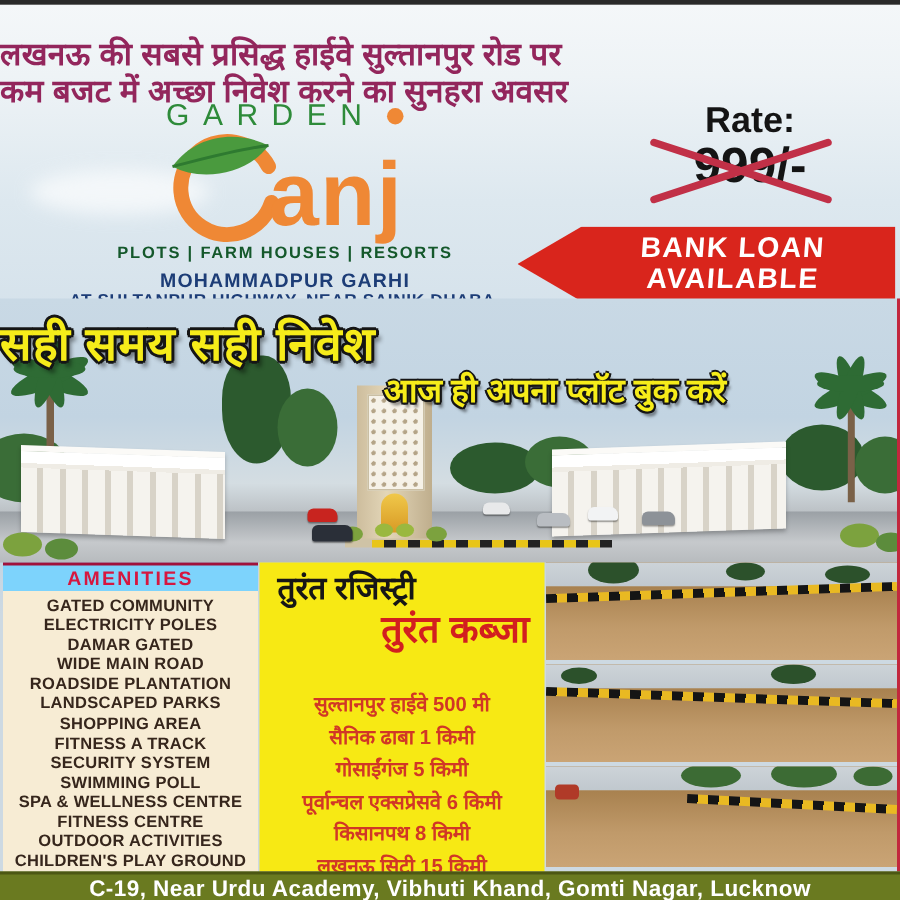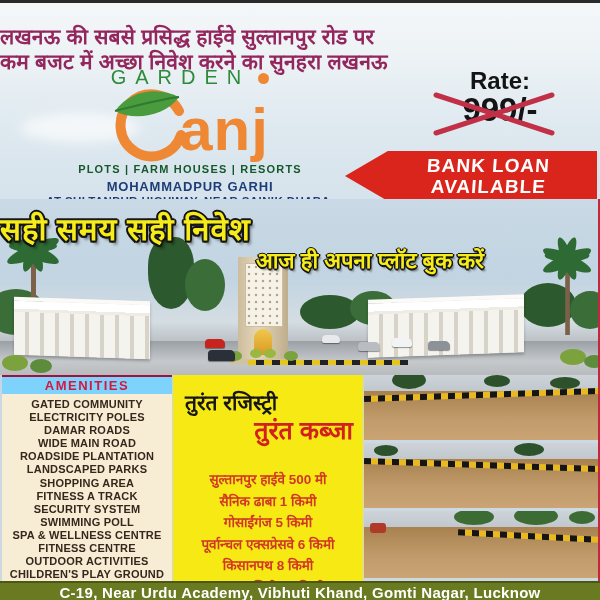--- a/index.html
+++ b/index.html
@@ -69,21 +69,21 @@
   .car{position:absolute;border-radius:4px 5px 2px 2px;box-shadow:0 1px 1px rgba(0,0,0,.4);}
 
   
   .amenities{left:2px;top:372px;width:170px;height:206px;background:#f7ecd4;}
   .amen-head{height:17px;background:#7dd3fc;border-top:2px solid #a1123a;
     text-align:center;font-size:13px;font-weight:bold;color:#d6173f;letter-spacing:1.5px;line-height:17px;}
   .amen-list{padding-top:4px;}
   .amen-item{font-size:11px;font-weight:bold;color:#36261c;text-align:center;line-height:13.1px;letter-spacing:.2px;}
 
   
-  .offer{left:173px;top:372px;width:190px;height:206px;background:#f7e914;box-sizing:border-box;padding-top:15px;}
+  .offer{left:173px;top:372px;width:190px;height:206px;background:#f7e914;box-sizing:border-box;padding-top:5px;}
   .offer-l1{font-size:21px;font-weight:bold;color:#161616;padding-left:12px;line-height:26px;}
   .offer-l2{font-size:25px;font-weight:bold;color:#d21f1f;text-align:right;padding-right:10px;line-height:29px;}
   .dist-list{margin-top:24px;}
   .dist-item{font-size:13.5px;font-weight:bold;color:#d13726;text-align:center;line-height:21.5px;}
 
   
   .photo{left:364px;width:234px;height:65px;overflow:hidden;background:#b08a58;}
   .ph-sky{position:absolute;left:0;top:0;right:0;height:16px;background:linear-gradient(180deg,#cdd3d8,#c0c8ce);}
   .ph-field{position:absolute;left:0;top:16px;right:0;bottom:0;
     background:linear-gradient(180deg,#a8814f,#c09a6a 55%,#caa475);}
@@ -100,21 +100,21 @@
 <body>
 
 <div class="flyer">
 
   <div class="cloud" style="left:20px;top:110px;width:120px;height:30px;"></div>
   <div class="cloud" style="left:400px;top:200px;width:160px;height:34px;"></div>
   <div class="cloud" style="left:120px;top:220px;width:140px;height:28px;"></div>
 
   <div class="abs top-banner">
     <div>लखनऊ की सबसे प्रसिद्ध हाईवे सुल्तानपुर रोड पर</div>
-    <div>कम बजट में अच्छा निवेश करने का सुनहरा लखनऊ</div>
+    <div>कम बजट में अच्छा निवेश करने का सुनहरा अवसर</div>
   </div>
 
   <div class="abs logo-wrap">
     <div class="garden-row"><span>GARDEN</span><span class="orange-dot"></span></div>
     <div class="ganj-row">
       <svg width="76" height="78" viewBox="0 0 76 78">
         <path d="M68 26 A31 31 0 1 0 70 50" fill="none" stroke="#ef8835" stroke-width="10" stroke-linecap="round"></path>
         <path d="M4 26 C20 4 48 2 68 12 C54 32 22 36 4 26 Z" fill="#4a9a3e"></path>
         <path d="M4 26 C28 20 50 14 68 12" fill="none" stroke="#2e7a30" stroke-width="2"></path>
       </svg><span class="ganj-suffix">anj</span>
@@ -196,21 +196,21 @@
 
     <div class="abs hero-h1">सही समय सही निवेश</div>
     <div class="abs hero-h2">आज ही अपना प्लॉट बुक करें</div>
   </div>
 
   <div class="abs amenities">
     <div class="amen-head">AMENITIES</div>
     <div class="amen-list">
         <div class="amen-item">GATED COMMUNITY</div>
         <div class="amen-item">ELECTRICITY POLES</div>
-        <div class="amen-item">DAMAR ROADS</div>
+        <div class="amen-item">DAMAR GATED</div>
         <div class="amen-item">WIDE MAIN ROAD</div>
         <div class="amen-item">ROADSIDE PLANTATION</div>
         <div class="amen-item">LANDSCAPED PARKS</div>
         <div class="amen-item">SHOPPING AREA</div>
         <div class="amen-item">FITNESS A TRACK</div>
         <div class="amen-item">SECURITY SYSTEM</div>
         <div class="amen-item">SWIMMING POLL</div>
         <div class="amen-item">SPA &amp; WELLNESS CENTRE</div>
         <div class="amen-item">FITNESS CENTRE</div>
         <div class="amen-item">OUTDOOR ACTIVITIES</div>

